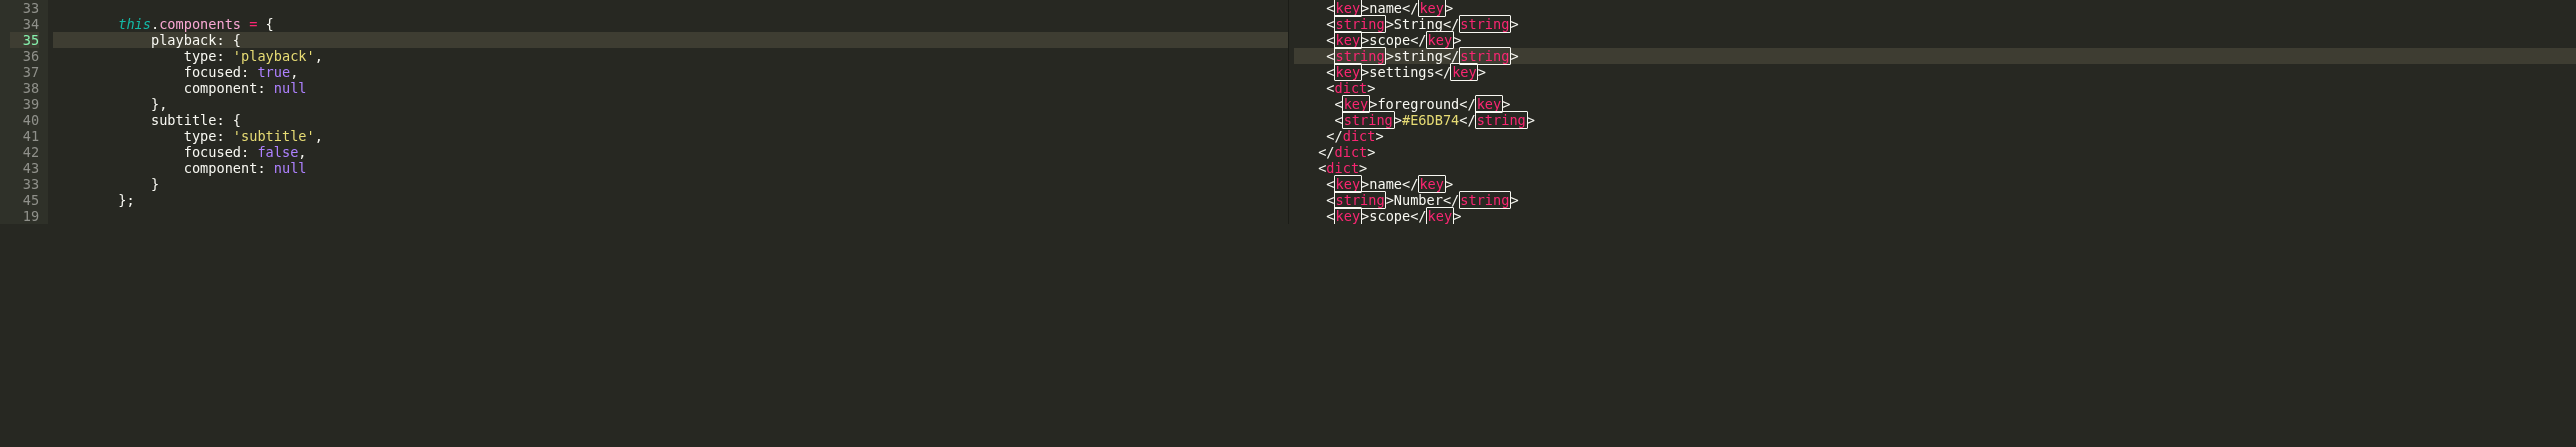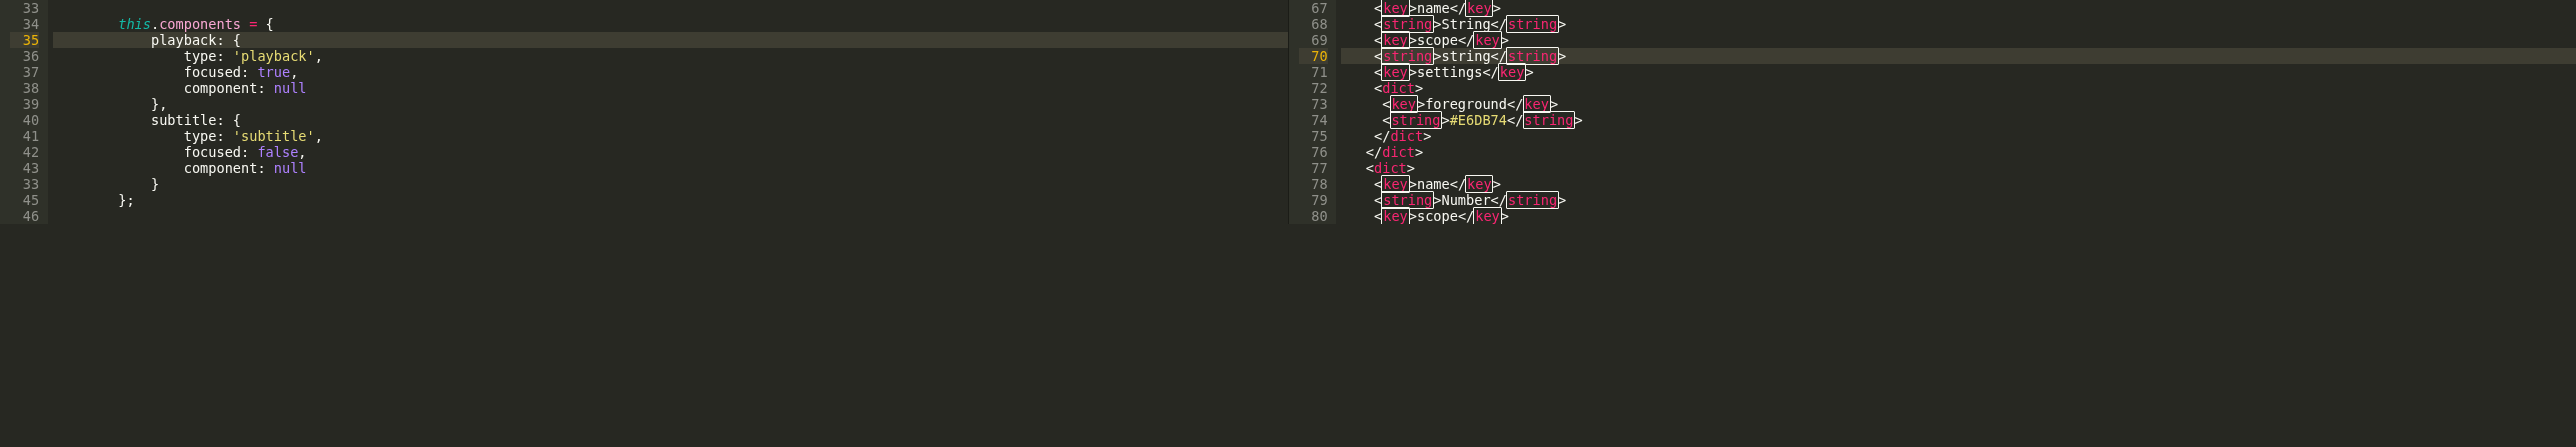--- a/index.html
+++ b/index.html
@@ -36,21 +36,21 @@
     flex-shrink: 0;
     min-width: 29px;
   }
   .gutter .ln {
     height: 16px;
     line-height: 16px;
     text-align: right;
   }
   .gutter .ln.active {
     background: #3e3d32;
-    color: #eab308;
+    color: #86efac;
   }
   .code {
     flex: 1;
     padding: 0 0 0 5.1px;
     white-space: pre;
   }
   .code .row {
     height: 16px;
     line-height: 16px;
   }
@@ -99,39 +99,23 @@
         <div class="ln">36</div>
         <div class="ln">37</div>
         <div class="ln">38</div>
         <div class="ln">39</div>
         <div class="ln">40</div>
         <div class="ln">41</div>
         <div class="ln">42</div>
         <div class="ln">43</div>
         <div class="ln">33</div>
         <div class="ln">45</div>
-        <div class="ln">46</div>
+        <div class="ln">19</div>
       </div>
     <div class="code" id="code-left"><div class="row"><span class="ind i2"></span></div><div class="row"><span class="ind i2"></span><span class="k-this">this</span><span class="k-punc">.</span><span class="k-prop">components</span><span> </span><span class="k-op">=</span><span> </span><span class="k-punc">{</span></div><div class="row active"><span class="ind i3"></span><span class="k-key">playback</span><span class="k-punc">:</span><span> </span><span class="k-punc">{</span></div><div class="row"><span class="ind i4"></span><span class="k-key">type</span><span class="k-punc">:</span><span> </span><span class="k-str">'playback'</span><span class="k-punc">,</span></div><div class="row"><span class="ind i4"></span><span class="k-key">focused</span><span class="k-punc">:</span><span> </span><span class="k-const">true</span><span class="k-punc">,</span></div><div class="row"><span class="ind i4"></span><span class="k-key">component</span><span class="k-punc">:</span><span> </span><span class="k-const">null</span></div><div class="row"><span class="ind i3"></span><span class="k-punc">},</span></div><div class="row"><span class="ind i3"></span><span class="k-key">subtitle</span><span class="k-punc">:</span><span> </span><span class="k-punc">{</span></div><div class="row"><span class="ind i4"></span><span class="k-key">type</span><span class="k-punc">:</span><span> </span><span class="k-str">'subtitle'</span><span class="k-punc">,</span></div><div class="row"><span class="ind i4"></span><span class="k-key">focused</span><span class="k-punc">:</span><span> </span><span class="k-const">false</span><span class="k-punc">,</span></div><div class="row"><span class="ind i4"></span><span class="k-key">component</span><span class="k-punc">:</span><span> </span><span class="k-const">null</span></div><div class="row"><span class="ind i3"></span><span class="k-punc">}</span></div><div class="row"><span class="ind i2"></span><span class="k-punc">};</span></div><div class="row"><span class="ind i2"></span></div></div>
   </div>
 
   <div class="pane pane-right">
-    <div class="gutter" id="gutter-right">
-        <div class="ln">67</div>
-        <div class="ln">68</div>
-        <div class="ln">69</div>
-        <div class="ln active">70</div>
-        <div class="ln">71</div>
-        <div class="ln">72</div>
-        <div class="ln">73</div>
-        <div class="ln">74</div>
-        <div class="ln">75</div>
-        <div class="ln">76</div>
-        <div class="ln">77</div>
-        <div class="ln">78</div>
-        <div class="ln">79</div>
-        <div class="ln">80</div>
-      </div>
     <div class="code" id="code-right"><div class="row"><span class="ind xi2"></span><span class="x-ang">&lt;</span><span class="x-tag hl">key</span><span class="x-ang">&gt;</span><span class="x-text">name</span><span class="x-ang">&lt;/</span><span class="x-tag hl">key</span><span class="x-ang">&gt;</span></div><div class="row"><span class="ind xi2"></span><span class="x-ang">&lt;</span><span class="x-tag hl">string</span><span class="x-ang">&gt;</span><span class="x-text">String</span><span class="x-ang">&lt;/</span><span class="x-tag hl">string</span><span class="x-ang">&gt;</span></div><div class="row"><span class="ind xi2"></span><span class="x-ang">&lt;</span><span class="x-tag hl">key</span><span class="x-ang">&gt;</span><span class="x-text">scope</span><span class="x-ang">&lt;/</span><span class="x-tag hl">key</span><span class="x-ang">&gt;</span></div><div class="row active"><span class="ind xi2"></span><span class="x-ang">&lt;</span><span class="x-tag hl">string</span><span class="x-ang">&gt;</span><span class="x-text">string</span><span class="x-ang">&lt;/</span><span class="x-tag hl">string</span><span class="x-ang">&gt;</span></div><div class="row"><span class="ind xi2"></span><span class="x-ang">&lt;</span><span class="x-tag hl">key</span><span class="x-ang">&gt;</span><span class="x-text">settings</span><span class="x-ang">&lt;/</span><span class="x-tag hl">key</span><span class="x-ang">&gt;</span></div><div class="row"><span class="ind xi2"></span><span class="x-ang">&lt;</span><span class="x-tag">dict</span><span class="x-ang">&gt;</span></div><div class="row"><span class="ind xi3"></span><span class="x-ang">&lt;</span><span class="x-tag hl">key</span><span class="x-ang">&gt;</span><span class="x-text">foreground</span><span class="x-ang">&lt;/</span><span class="x-tag hl">key</span><span class="x-ang">&gt;</span></div><div class="row"><span class="ind xi3"></span><span class="x-ang">&lt;</span><span class="x-tag hl">string</span><span class="x-ang">&gt;</span><span class="x-color">#E6DB74</span><span class="x-ang">&lt;/</span><span class="x-tag hl">string</span><span class="x-ang">&gt;</span></div><div class="row"><span class="ind xi2"></span><span class="x-ang">&lt;/</span><span class="x-tag">dict</span><span class="x-ang">&gt;</span></div><div class="row"><span class="ind xi1"></span><span class="x-ang">&lt;/</span><span class="x-tag">dict</span><span class="x-ang">&gt;</span></div><div class="row"><span class="ind xi1"></span><span class="x-ang">&lt;</span><span class="x-tag">dict</span><span class="x-ang">&gt;</span></div><div class="row"><span class="ind xi2"></span><span class="x-ang">&lt;</span><span class="x-tag hl">key</span><span class="x-ang">&gt;</span><span class="x-text">name</span><span class="x-ang">&lt;/</span><span class="x-tag hl">key</span><span class="x-ang">&gt;</span></div><div class="row"><span class="ind xi2"></span><span class="x-ang">&lt;</span><span class="x-tag hl">string</span><span class="x-ang">&gt;</span><span class="x-text">Number</span><span class="x-ang">&lt;/</span><span class="x-tag hl">string</span><span class="x-ang">&gt;</span></div><div class="row"><span class="ind xi2"></span><span class="x-ang">&lt;</span><span class="x-tag hl">key</span><span class="x-ang">&gt;</span><span class="x-text">scope</span><span class="x-ang">&lt;/</span><span class="x-tag hl">key</span><span class="x-ang">&gt;</span></div></div>
   </div>
 
 </div>
 
 
 </body></html>

